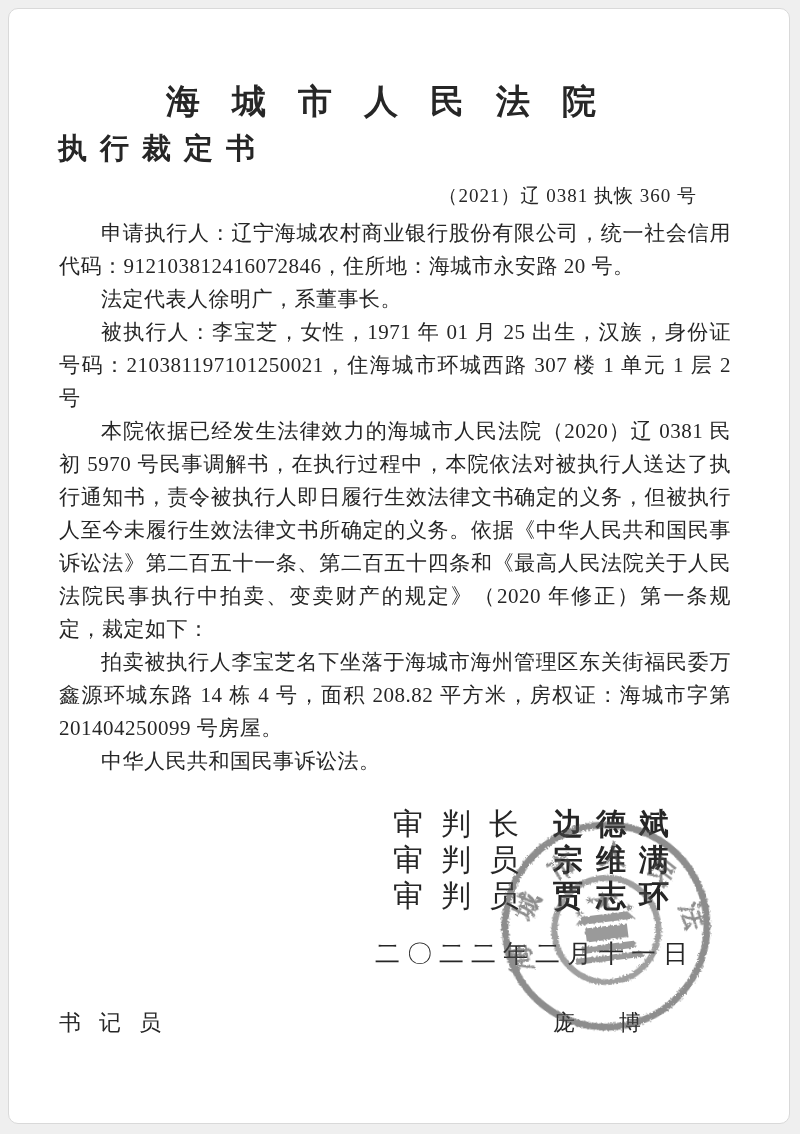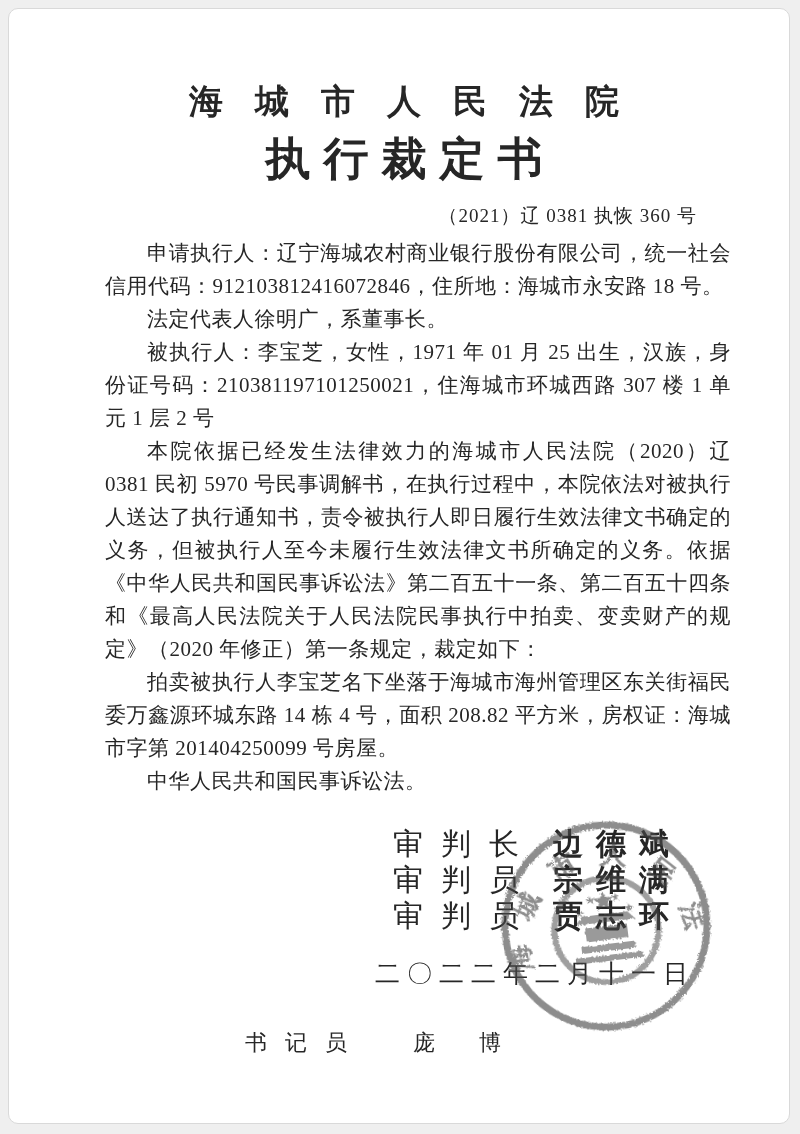--- a/index.html
+++ b/index.html
@@ -15,34 +15,33 @@
     left: 8px; top: 8px;
     width: 782px; height: 1116px;
     background: #ffffff;
     border: 1px solid #d9d9d9;
     border-radius: 10px;
     overflow: hidden;
     color: #262626;
     box-sizing: border-box;
   }
   .content {
-    padding: 70px 58px 0 96px;
+    padding: 70px 58px 0 50px;
   }
   .court-name {
     text-align: center;
     font-size: 34px;
     font-weight: 700;
     letter-spacing: 32px;
     text-indent: 32px;
     white-space: nowrap;
     transform: translateX(-14px);
   }
   .doc-title {
-    text-align: center;
-    font-size: 45px;
+    font-size: 29px;
     font-weight: 700;
     letter-spacing: 13px;
     text-indent: 13px;
     margin-top: 4px;
     transform: translateX(-14px);
   }
   .case-number {
     text-align: right;
     font-size: 19px;
     margin: 14px 34px 8px 0;
@@ -79,21 +78,21 @@
   }
   .date-row {
     text-align: right;
     font-size: 25px;
     letter-spacing: 7px;
     margin: 24px 36px 0 0;
     line-height: 32px;
   }
   .clerk-row {
     display: flex;
-    justify-content: center;
+    justify-content: space-between;
     font-size: 22px;
     line-height: 34px;
     margin: 36px 50px 0 0;
   }
   .clerk-row .role {
     width: 136px;
     letter-spacing: 18px;
     white-space: nowrap;
   }
   .clerk-row .name {
@@ -118,21 +117,21 @@
 <body>
 
 <div class="page">
   <div class="content">
 
     <div class="court-name">海城市人民法院</div>
     <div class="doc-title">执行裁定书</div>
     <div class="case-number">（2021）辽 0381 执恢 360 号</div>
 
     <div class="body">
-      <p>申请执行人：辽宁海城农村商业银行股份有限公司，统一社会信用代码：912103812416072846，住所地：海城市永安路 18 号。</p>
+      <p>申请执行人：辽宁海城农村商业银行股份有限公司，统一社会信用代码：912103812416072846，住所地：海城市永安路 20 号。</p>
       <p>法定代表人徐明广，系董事长。</p>
       <p>被执行人：李宝芝，女性，1971 年 01 月 25 出生，汉族，身份证号码：210381197101250021，住海城市环城西路 307 楼 1 单元 1 层 2 号</p>
       <p>本院依据已经发生法律效力的海城市人民法院（2020）辽 0381 民初 5970 号民事调解书，在执行过程中，本院依法对被执行人送达了执行通知书，责令被执行人即日履行生效法律文书确定的义务，但被执行人至今未履行生效法律文书所确定的义务。依据《中华人民共和国民事诉讼法》第二百五十一条、第二百五十四条和《最高人民法院关于人民法院民事执行中拍卖、变卖财产的规定》（2020 年修正）第一条规定，裁定如下：</p>
       <p>拍卖被执行人李宝芝名下坐落于海城市海州管理区东关街福民委万鑫源环城东路 14 栋 4 号，面积 208.82 平方米，房权证：海城市字第 201404250099 号房屋。</p>
       <p>中华人民共和国民事诉讼法。</p>
     </div>
 
     <div class="sig-block">
       <div class="sig-row">
         <span class="role">审判长</span>

